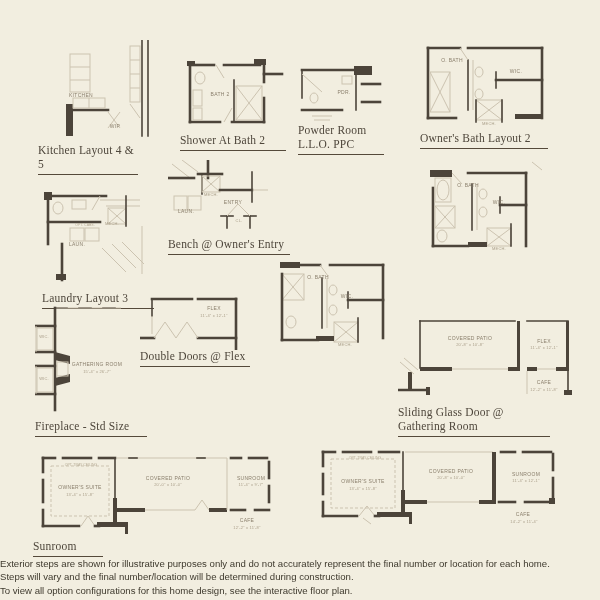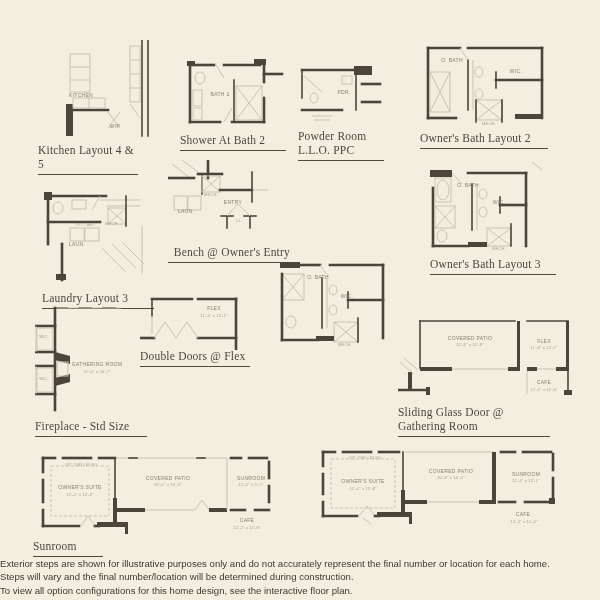--- a/index.html
+++ b/index.html
@@ -84,21 +84,21 @@
       <line x1="58" y1="11" x2="58" y2="46" class="w2"></line>
       <line x1="64" y1="20" x2="82" y2="20" class="w"></line>
         <line x1="64" y1="38" x2="82" y2="38" class="w"></line>
       <path d="M4 10 L24 28" class="f"></path>
         <ellipse cx="16" cy="34" rx="4" ry="5" class="f"></ellipse>
         <rect x="44" y="12" width="10" height="8" class="f"></rect>
       <line x1="14" y1="52" x2="34" y2="52" class="f"></line>
         <line x1="16" y1="56" x2="32" y2="56" class="f"></line>
     </svg>
     <span class="lbl" style="left:34px;top:26px;width:24px;">PDR.</span>
-    <div class="cap" style="margin-top:6px;width:86px;">Powder Room L.L.O. PPC</div>
+    <div class="cap" style="margin-top:0;width:86px;">Powder Room L.L.O. PPC</div>
   </div>
 
   <div class="diagram" style="left:420px;top:38px;width:132px;">
     <svg class="plan" width="130" height="90">
       <line x1="8" y1="10" x2="40" y2="10" class="w"></line>
         <line x1="48" y1="10" x2="122" y2="10" class="w"></line>
       <line x1="8" y1="10" x2="8" y2="80" class="w"></line>
       <line x1="122" y1="10" x2="122" y2="80" class="w"></line>
       <line x1="8" y1="80" x2="36" y2="80" class="w"></line>
         <rect x="95" y="76" width="27" height="5" class="wf"></rect>
@@ -174,21 +174,21 @@
         <line x1="59" y1="56" x2="59" y2="68" class="w2"></line>
       <line x1="76" y1="56" x2="88" y2="56" class="w2"></line>
         <line x1="82" y1="56" x2="82" y2="68" class="w2"></line>
       <line x1="59" y1="56" x2="70" y2="44" class="f"></line>
         <line x1="82" y1="56" x2="70" y2="44" class="f"></line>
     </svg>
     <span class="dim" style="left:28px;top:33px;width:30px;">MECH.</span>
     <span class="lbl" style="left:48px;top:40px;width:34px;">ENTRY</span>
     <span class="lbl" style="left:4px;top:49px;width:28px;">LAUN.</span>
     <span class="dim" style="left:62px;top:59px;width:18px;">CL.</span>
-    <div class="cap" style="margin-top:16px;width:122px;text-align:right;">Bench @ Owner's Entry</div>
+    <div class="cap" style="margin-top:8px;width:122px;">Bench @ Owner's Entry</div>
   </div>
 
   <div class="diagram" style="left:430px;top:160px;width:130px;">
     <svg class="plan" width="128" height="94">
       <rect x="0" y="10" width="22" height="7" class="wf"></rect>
       <line x1="38" y1="13" x2="96" y2="13" class="w"></line>
         <path d="M22 13 L32 24" class="f"></path>
       <line x1="96" y1="13" x2="96" y2="86" class="w"></line>
       <line x1="3" y1="28" x2="3" y2="86" class="w"></line>
       <line x1="3" y1="86" x2="38" y2="86" class="w"></line>
@@ -207,21 +207,20 @@
       <rect x="57" y="68" width="24" height="18" class="f"></rect>
         <line x1="57" y1="68" x2="81" y2="86" class="f"></line>
         <line x1="81" y1="68" x2="57" y2="86" class="f"></line>
       <rect x="38" y="82" width="19" height="5" class="wf"></rect>
         <line x1="81" y1="64" x2="81" y2="86" class="w2"></line>
       <path d="M102 2 L112 10" class="f"></path>
     </svg>
     <span class="lbl" style="left:18px;top:23px;width:40px;">O. BATH</span>
     <span class="lbl" style="left:56px;top:40px;width:26px;">WIC.</span>
     <span class="dim" style="left:54px;top:87px;width:30px;">MECH.</span>
-    <div class="cap" style="margin-top:4px;width:126px;">Owner's Bath Layout 3</div>
   </div>
 
   <div class="diagram" style="left:140px;top:294px;width:114px;">
     <svg class="plan" width="112" height="56">
       <line x1="12" y1="5" x2="52" y2="5" class="w"></line>
         <line x1="58" y1="5" x2="96" y2="5" class="w"></line>
       <line x1="96" y1="5" x2="96" y2="56" class="w"></line>
       <line x1="12" y1="5" x2="12" y2="22" class="w2"></line>
         <line x1="12" y1="22" x2="12" y2="40" class="f"></line>
       <line x1="0" y1="44" x2="14" y2="44" class="w"></line>

